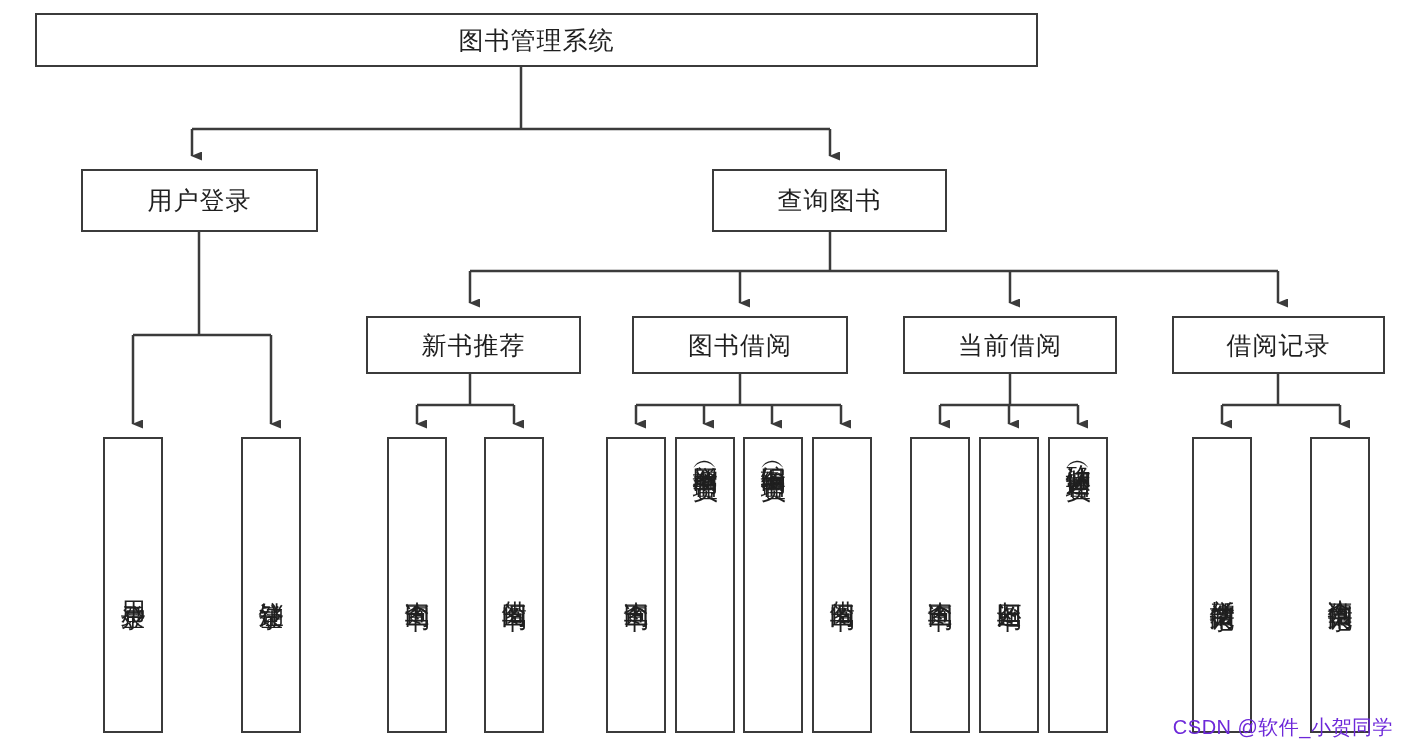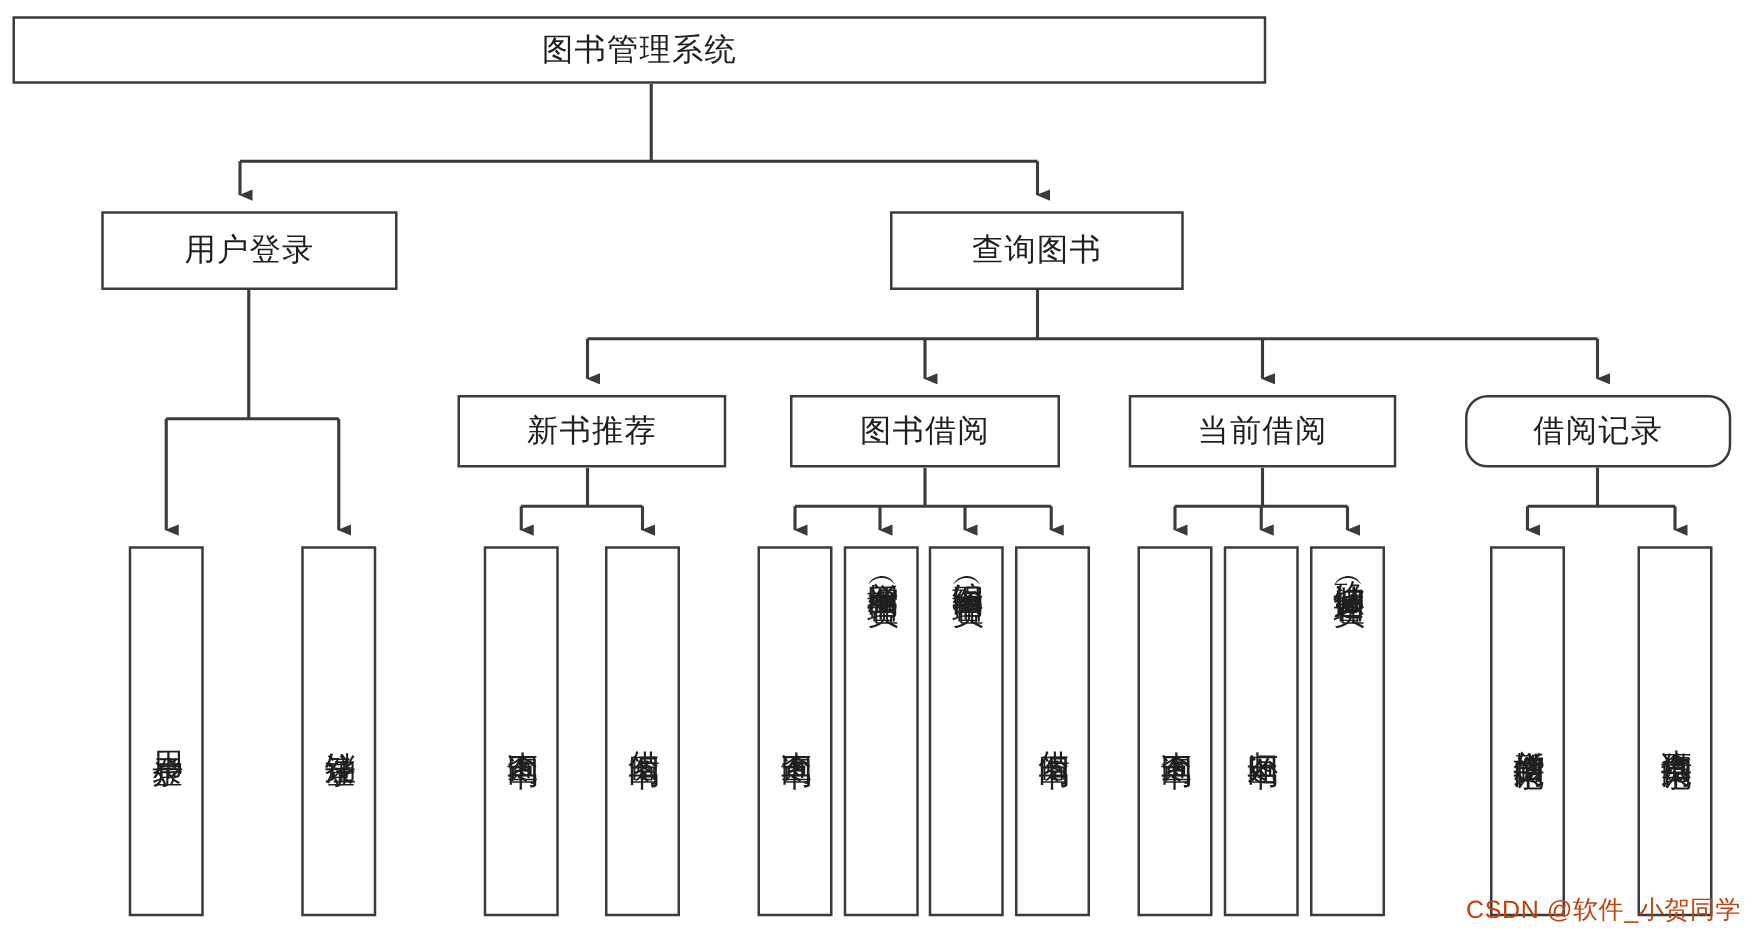--- a/index.html
+++ b/index.html
@@ -56,21 +56,21 @@
   }
   .node.leaf.centered {
     align-items: center;
     padding-top: 0;
   }
   .watermark {
     position: absolute;
     right: 12px;
     bottom: 6px;
     font-size: 20px;
-    color: #c2410c;
+    color: #6d28d9;
     letter-spacing: 0.5px;
     white-space: nowrap;
     user-select: none;
   }
 </style>
 </head>
 <body>
 
 <div id="diagram-root">
 
@@ -117,41 +117,41 @@
       <line x1="1009" y1="405" x2="1009" y2="424" marker-end="url(#arrowhead)"></line>
       <line x1="1078" y1="405" x2="1078" y2="424" marker-end="url(#arrowhead)"></line>
 
       <line x1="1278" y1="374" x2="1278" y2="405"></line>
       <line x1="1222" y1="405" x2="1340" y2="405"></line>
       <line x1="1222" y1="405" x2="1222" y2="424" marker-end="url(#arrowhead)"></line>
       <line x1="1340" y1="405" x2="1340" y2="424" marker-end="url(#arrowhead)"></line>
     </g>
   </svg>
 
-  <div class="node" style="left:10px; top:13px; width:1003px; height:54px;">
+  <div class="node" style="left:35px; top:13px; width:1003px; height:54px;">
     <span class="label">图书管理系统</span>
   </div>
 
   <div class="node" style="left:81px; top:169px; width:237px; height:63px;">
     <span class="label">用户登录</span>
   </div>
   <div class="node" style="left:712px; top:169px; width:235px; height:63px;">
     <span class="label">查询图书</span>
   </div>
 
   <div class="node" style="left:366px; top:316px; width:215px; height:58px;">
     <span class="label">新书推荐</span>
   </div>
   <div class="node" style="left:903px; top:316px; width:214px; height:58px;">
     <span class="label">当前借阅</span>
   </div>
   <div class="node" style="left:632px; top:316px; width:216px; height:58px;">
     <span class="label">图书借阅</span>
   </div>
-  <div class="node" style="left:1172px; top:316px; width:213px; height:58px;border-radius:18px;">
+  <div class="node" style="left:1172px; top:316px; width:213px; height:58px;">
     <span class="label">借阅记录</span>
   </div>
 
   <div class="node leaf centered" style="left:103px; top:437px; width:60px; height:296px;">
     <span class="label">用户登录</span>
   </div>
   <div class="node leaf centered" style="left:241px; top:437px; width:60px; height:296px;">
     <span class="label">注销登录</span>
   </div>
 

